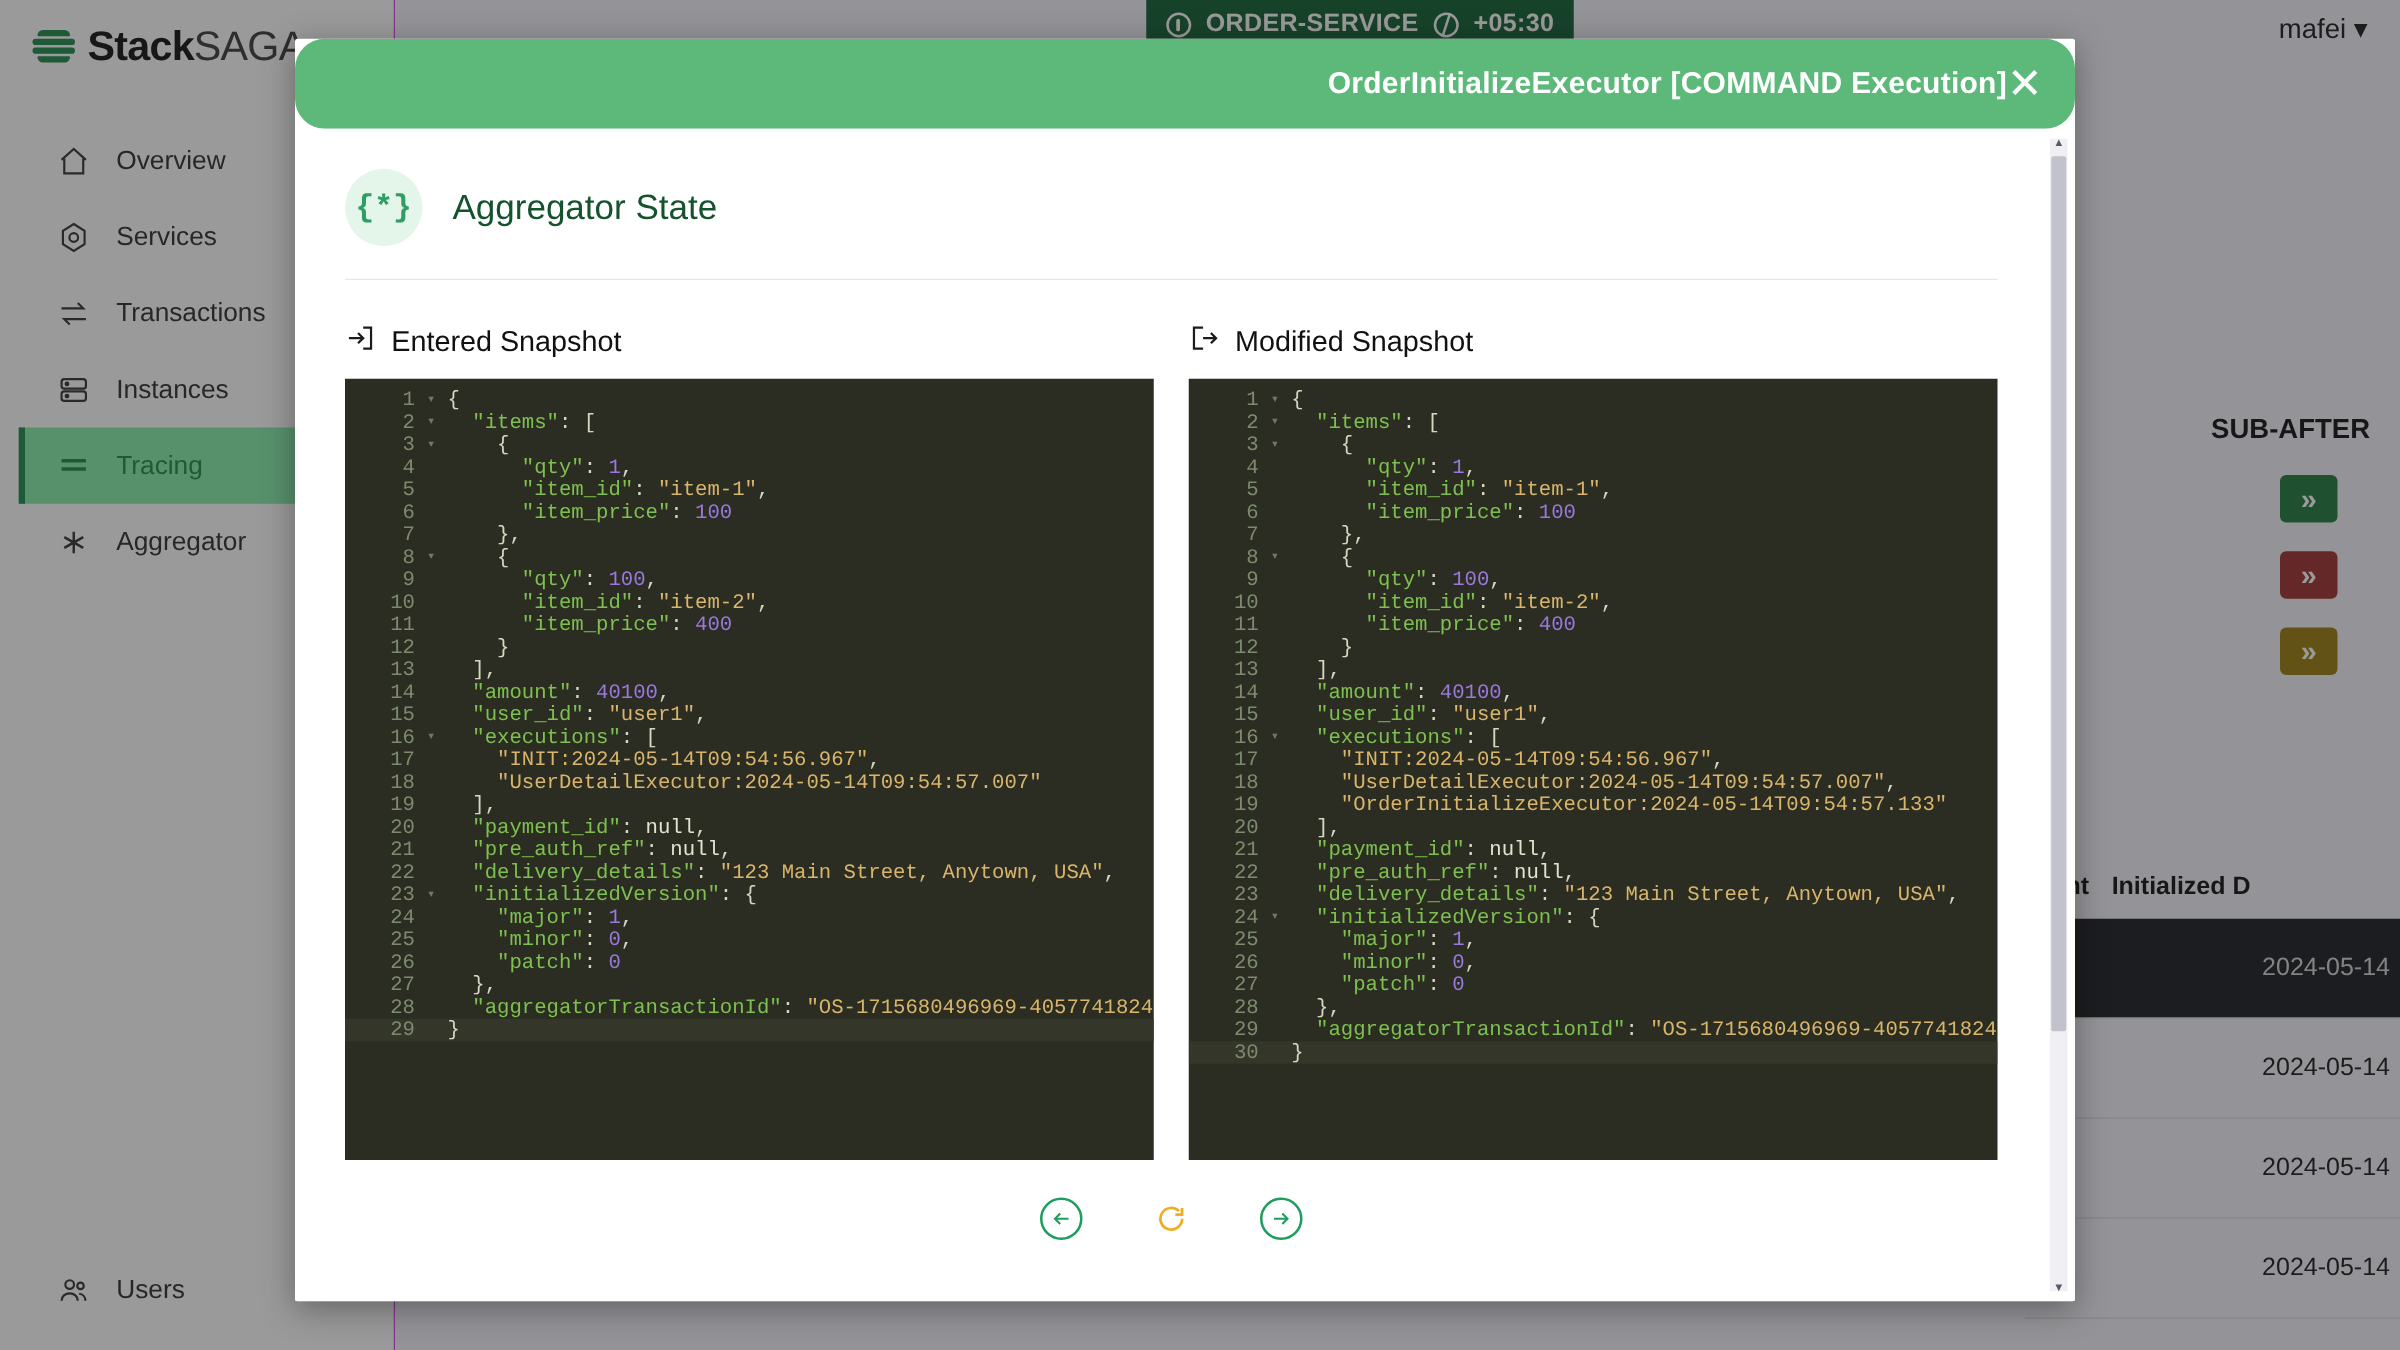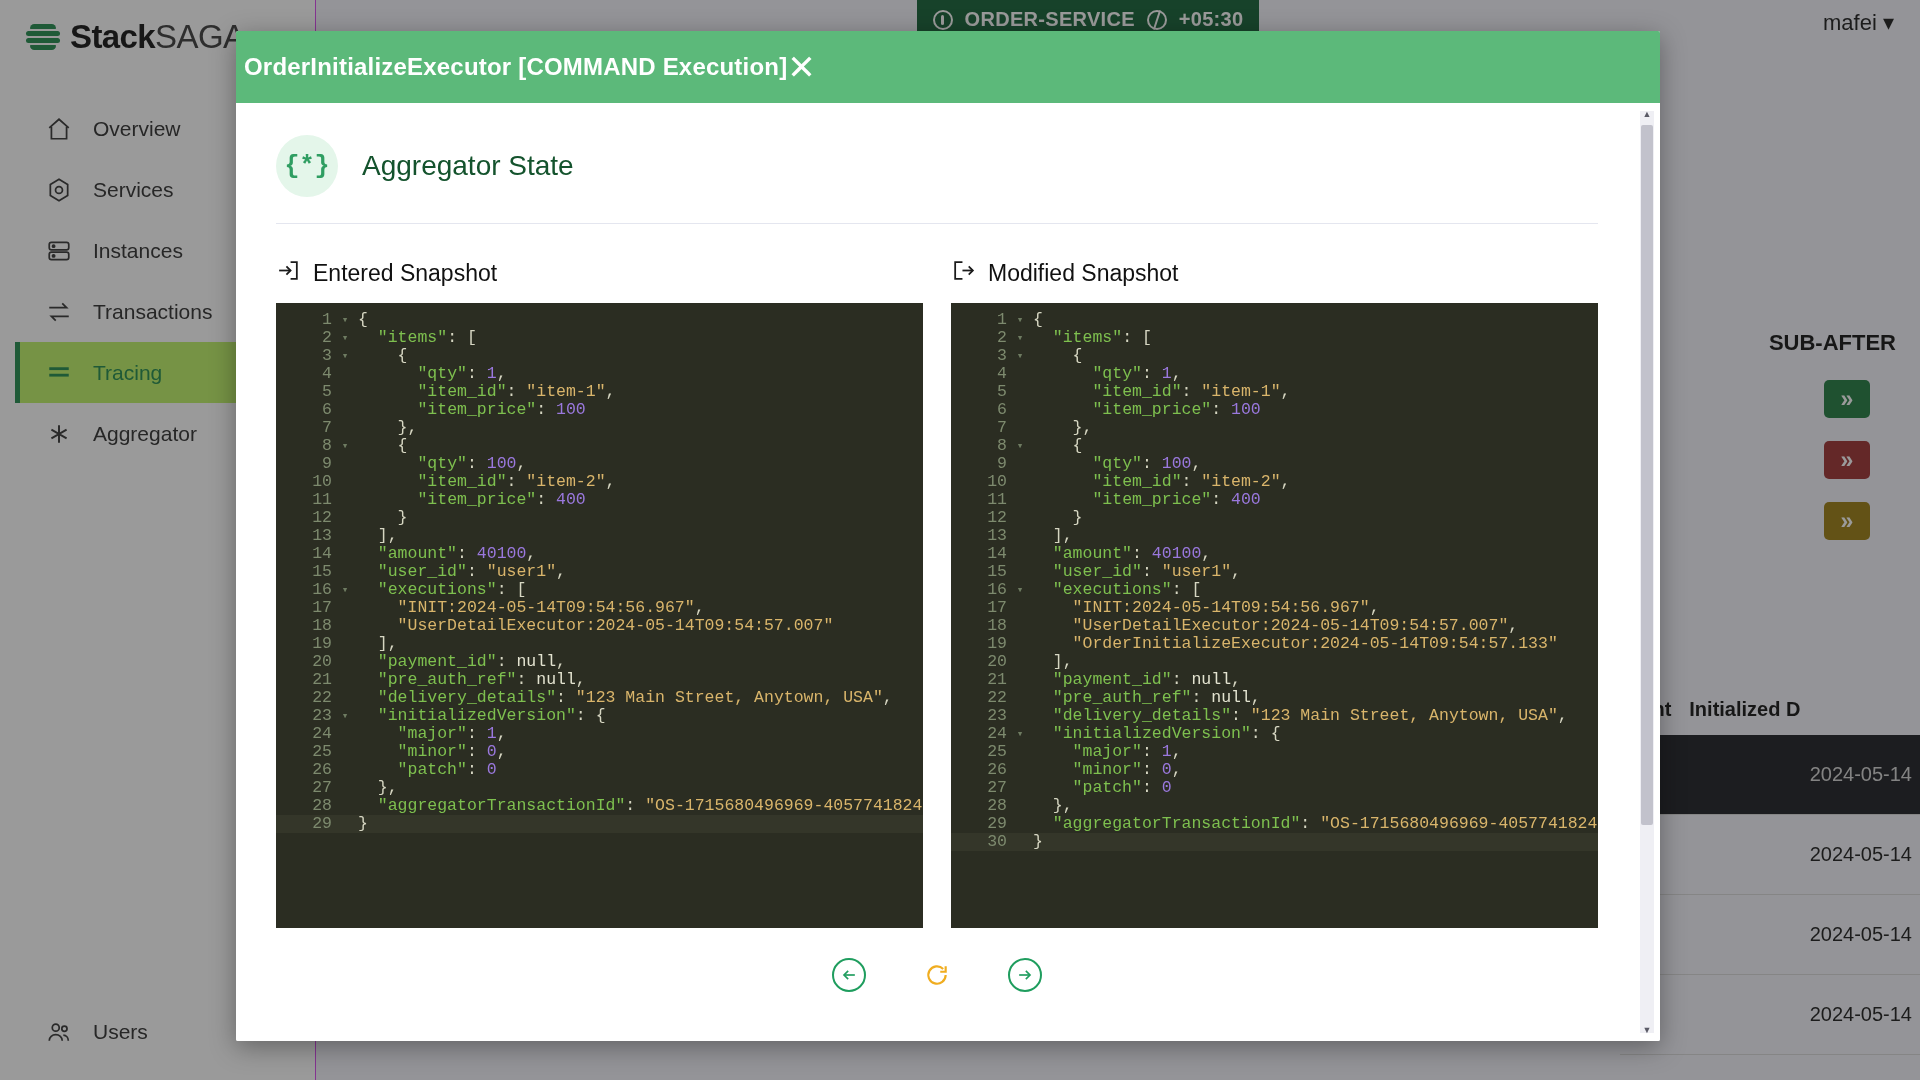--- a/index.html
+++ b/index.html
@@ -35,21 +35,21 @@
   .brand-text .b2 { font-weight: 300; color: #3b3b3b; }
 
   .nav { margin-top: 16px; }
   .nav-item {
     display: flex; align-items: center; gap: 20px;
     height: 61px; padding: 0 30px;
     color: #2e2e2e; font-size: 21px; cursor: pointer;
     position: relative;
     margin-left: 15px;
   }
-  .nav-item.active { background: #bef264; color: #1f8a4c; }
+  .nav-item.active { background: #86efac; color: #1f8a4c; }
   .nav-item.active::before {
     content:""; position:absolute; left:0; top:0; bottom:0; width:5px; background:#1f8a4c;
   }
   .nav-ico { width: 28px; height: 28px; flex: 0 0 28px; display:flex; align-items:center; justify-content:center; }
   .nav-ico svg { width: 26px; height: 26px; }
   .nav-users { position: absolute; bottom: 18px; left: 0; right: 0; }
 
   
   .main { flex: 1; position: relative; overflow: hidden; background: #f4f5fb; }
   .topbar { height: 52px; display: flex; align-items: flex-start; justify-content: center; position: relative; }
@@ -89,22 +89,23 @@
     position: absolute; z-index: 60;
     left: 236px; top: 31px; width: 1424px; height: 1010px;
     background: #ffffff;
     box-shadow: 0 6px 26px rgba(0,0,0,.35);
     display: flex; flex-direction: column;
     border-radius: 2px; overflow: hidden;
   }
   .modal-header {
     background: #5cb97a; color: #ffffff;
     height: 72px; flex: 0 0 72px;
-    display: flex; align-items: center; justify-content: flex-start;
+    display: flex; align-items: center; justify-content: flex-end;
     padding: 0 26px 0 8px;
+    border-radius: 24px;
   }
   .modal-title { font-size: 24px; font-weight: 700; letter-spacing: .2px; }
   .modal-close { font-size: 34px; line-height: 1; cursor: pointer; font-weight: 300; }
 
   .modal-body {
     flex: 1; position: relative; overflow: hidden;
     padding: 0; background:#ffffff;
   }
   .scroll-wrap { position: absolute; inset: 0 28px 0 0; overflow: hidden; }
   .inner { padding: 26px 34px 0 40px; }
@@ -194,36 +195,36 @@
           <svg viewBox="0 0 24 24" fill="none" stroke="#333" stroke-width="1.6">
               <path d="M12 2l8 5v10l-8 5-8-5V7z"></path>
               <circle cx="12" cy="12" r="3.2"></circle>
             </svg>
         </span>
         <span>Services</span>
       </div>
       <div class="nav-item">
         <span class="nav-ico">
           <svg viewBox="0 0 24 24" fill="none" stroke="#333" stroke-width="1.6">
+              <path d="M3 8h16l-4-4"></path>
+              <path d="M21 16H5l4 4"></path>
+            </svg>
+        </span>
+        <span>Transactions</span>
+      </div>
+      <div class="nav-item">
+        <span class="nav-ico">
+          <svg viewBox="0 0 24 24" fill="none" stroke="#333" stroke-width="1.6">
               <rect x="3" y="4" width="18" height="7" rx="2"></rect>
               <rect x="3" y="13" width="18" height="7" rx="2"></rect>
               <circle cx="7" cy="7.5" r="1" fill="#333"></circle>
               <circle cx="7" cy="16.5" r="1" fill="#333"></circle>
             </svg>
         </span>
         <span>Instances</span>
-      </div>
-      <div class="nav-item">
-        <span class="nav-ico">
-          <svg viewBox="0 0 24 24" fill="none" stroke="#333" stroke-width="1.6">
-              <path d="M3 8h16l-4-4"></path>
-              <path d="M21 16H5l4 4"></path>
-            </svg>
-        </span>
-        <span>Transactions</span>
       </div>
       <div class="nav-item active">
         <span class="nav-ico">
           <svg viewBox="0 0 24 24" fill="none" stroke="#1f8a4c" stroke-width="2.6">
               <path d="M3 8h18"></path>
               <path d="M3 14h18"></path>
             </svg>
         </span>
         <span>Tracing</span>
       </div>

